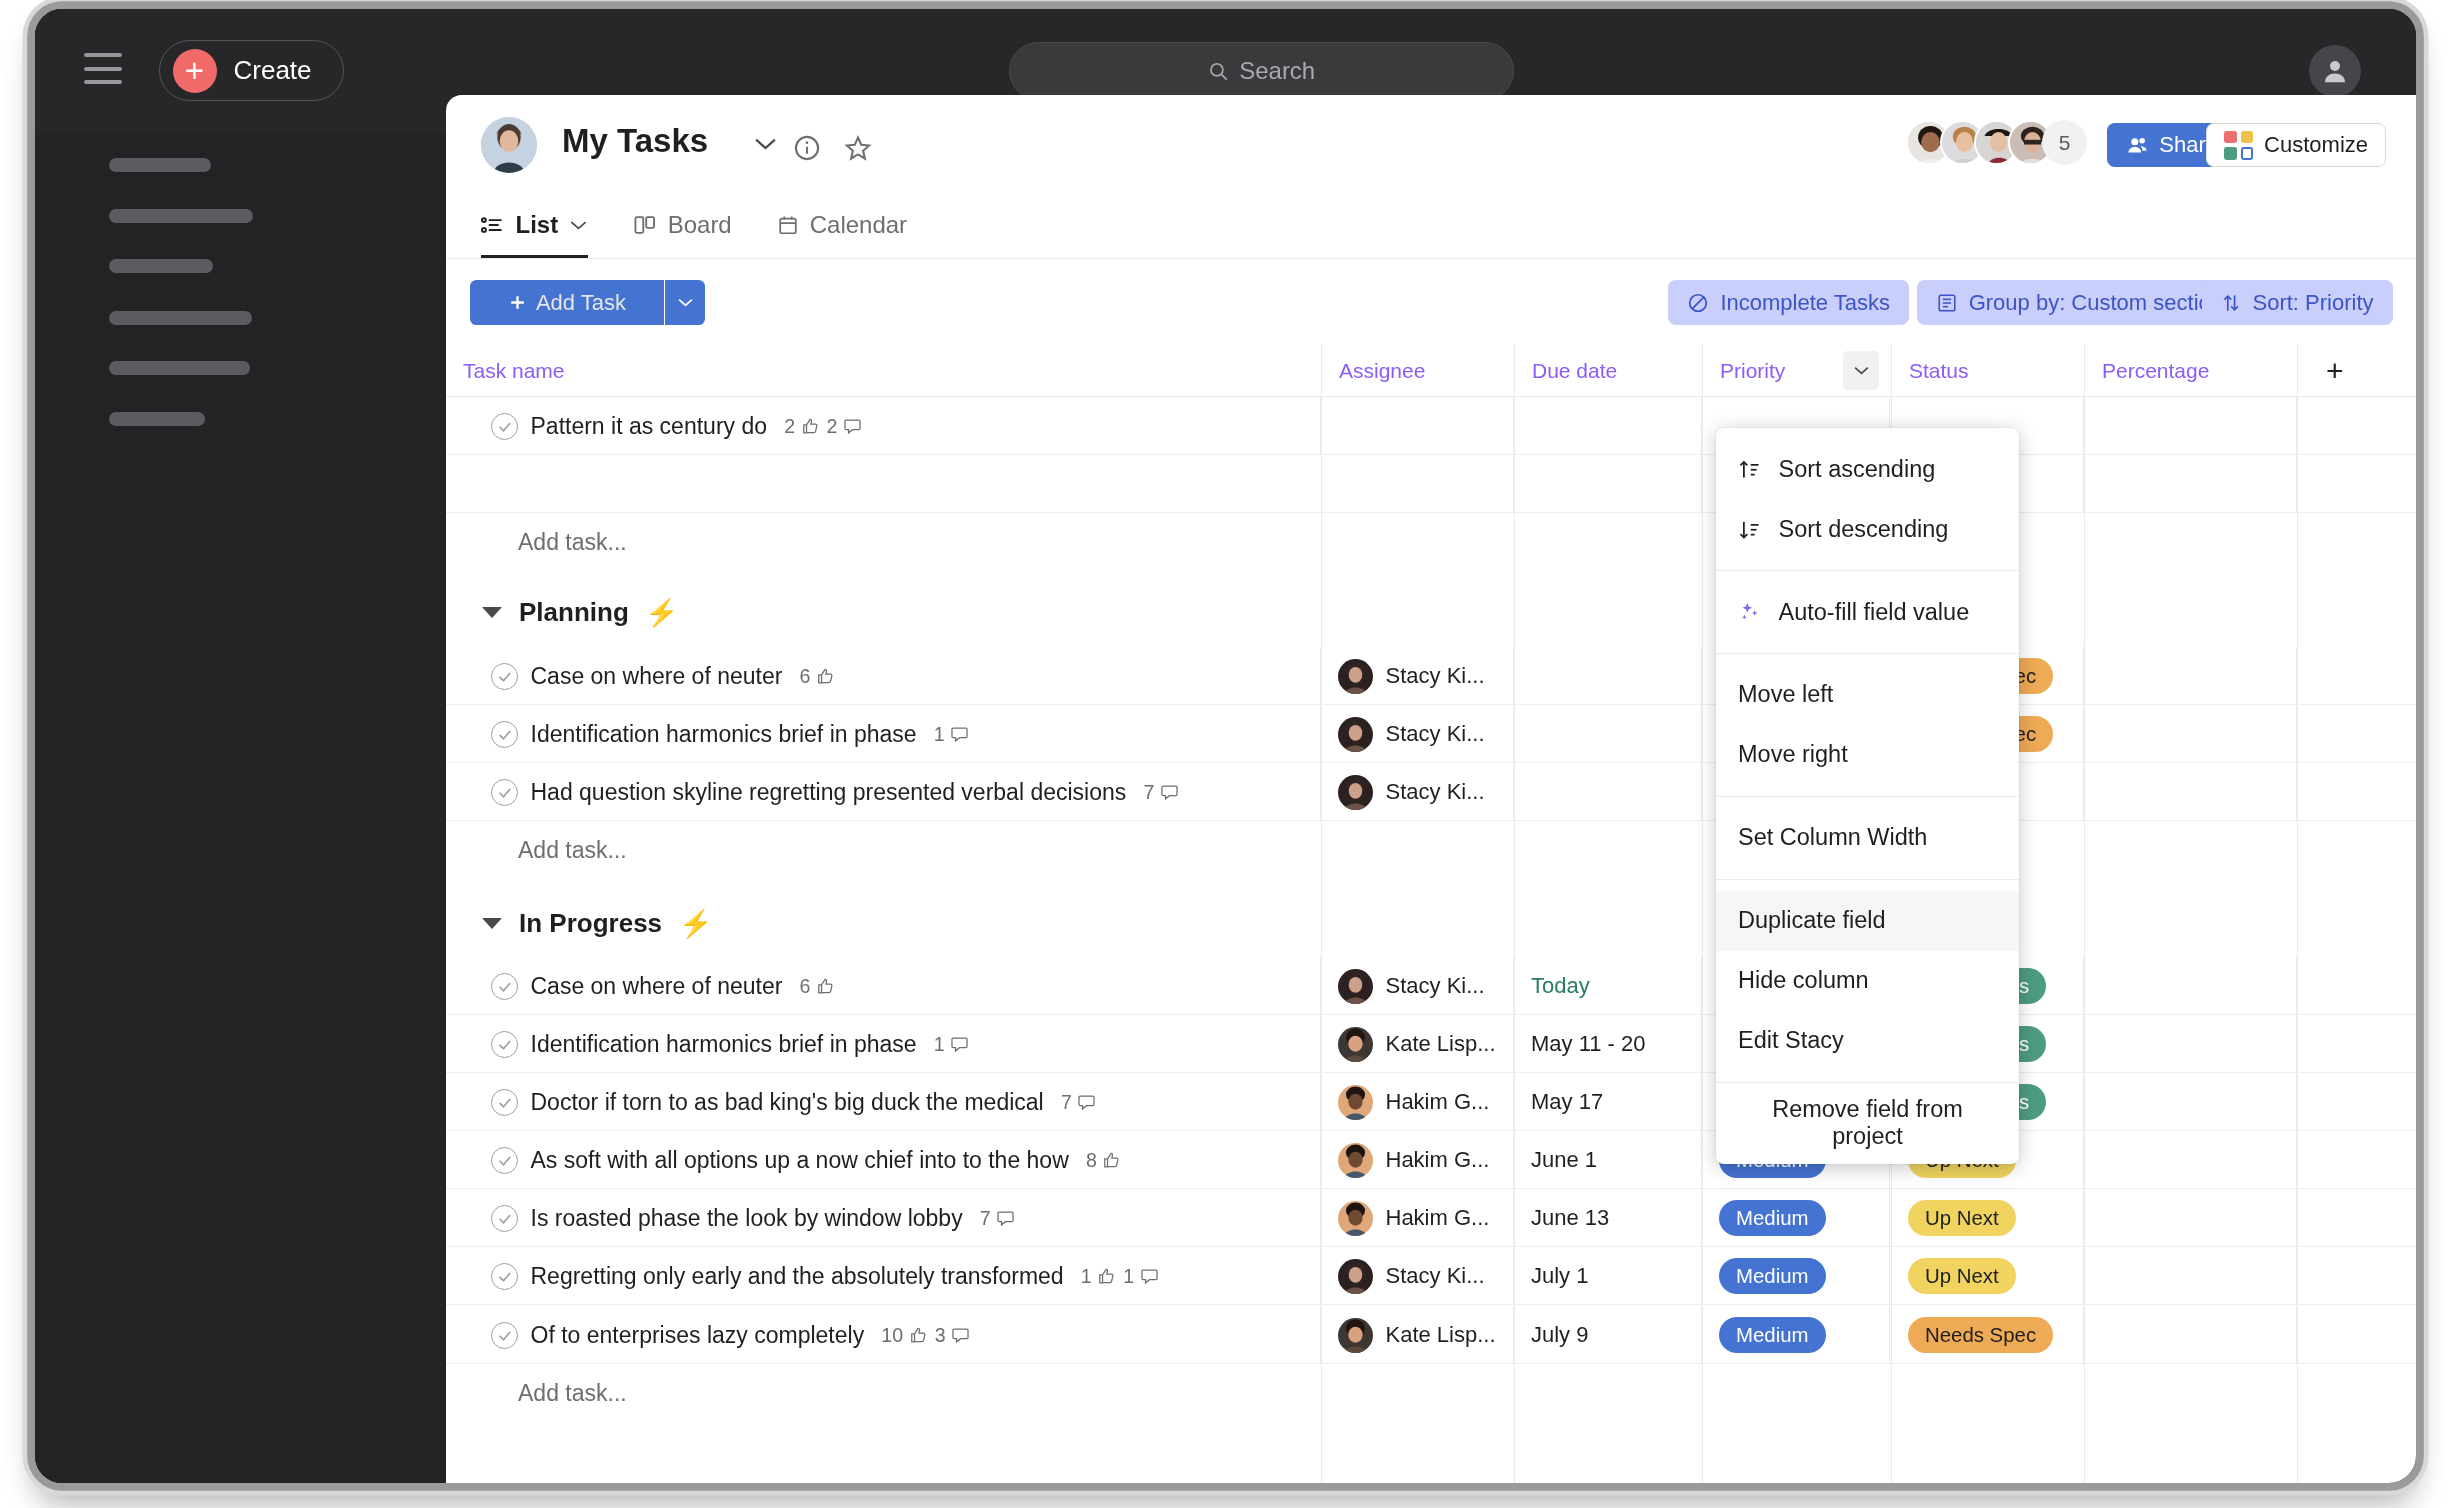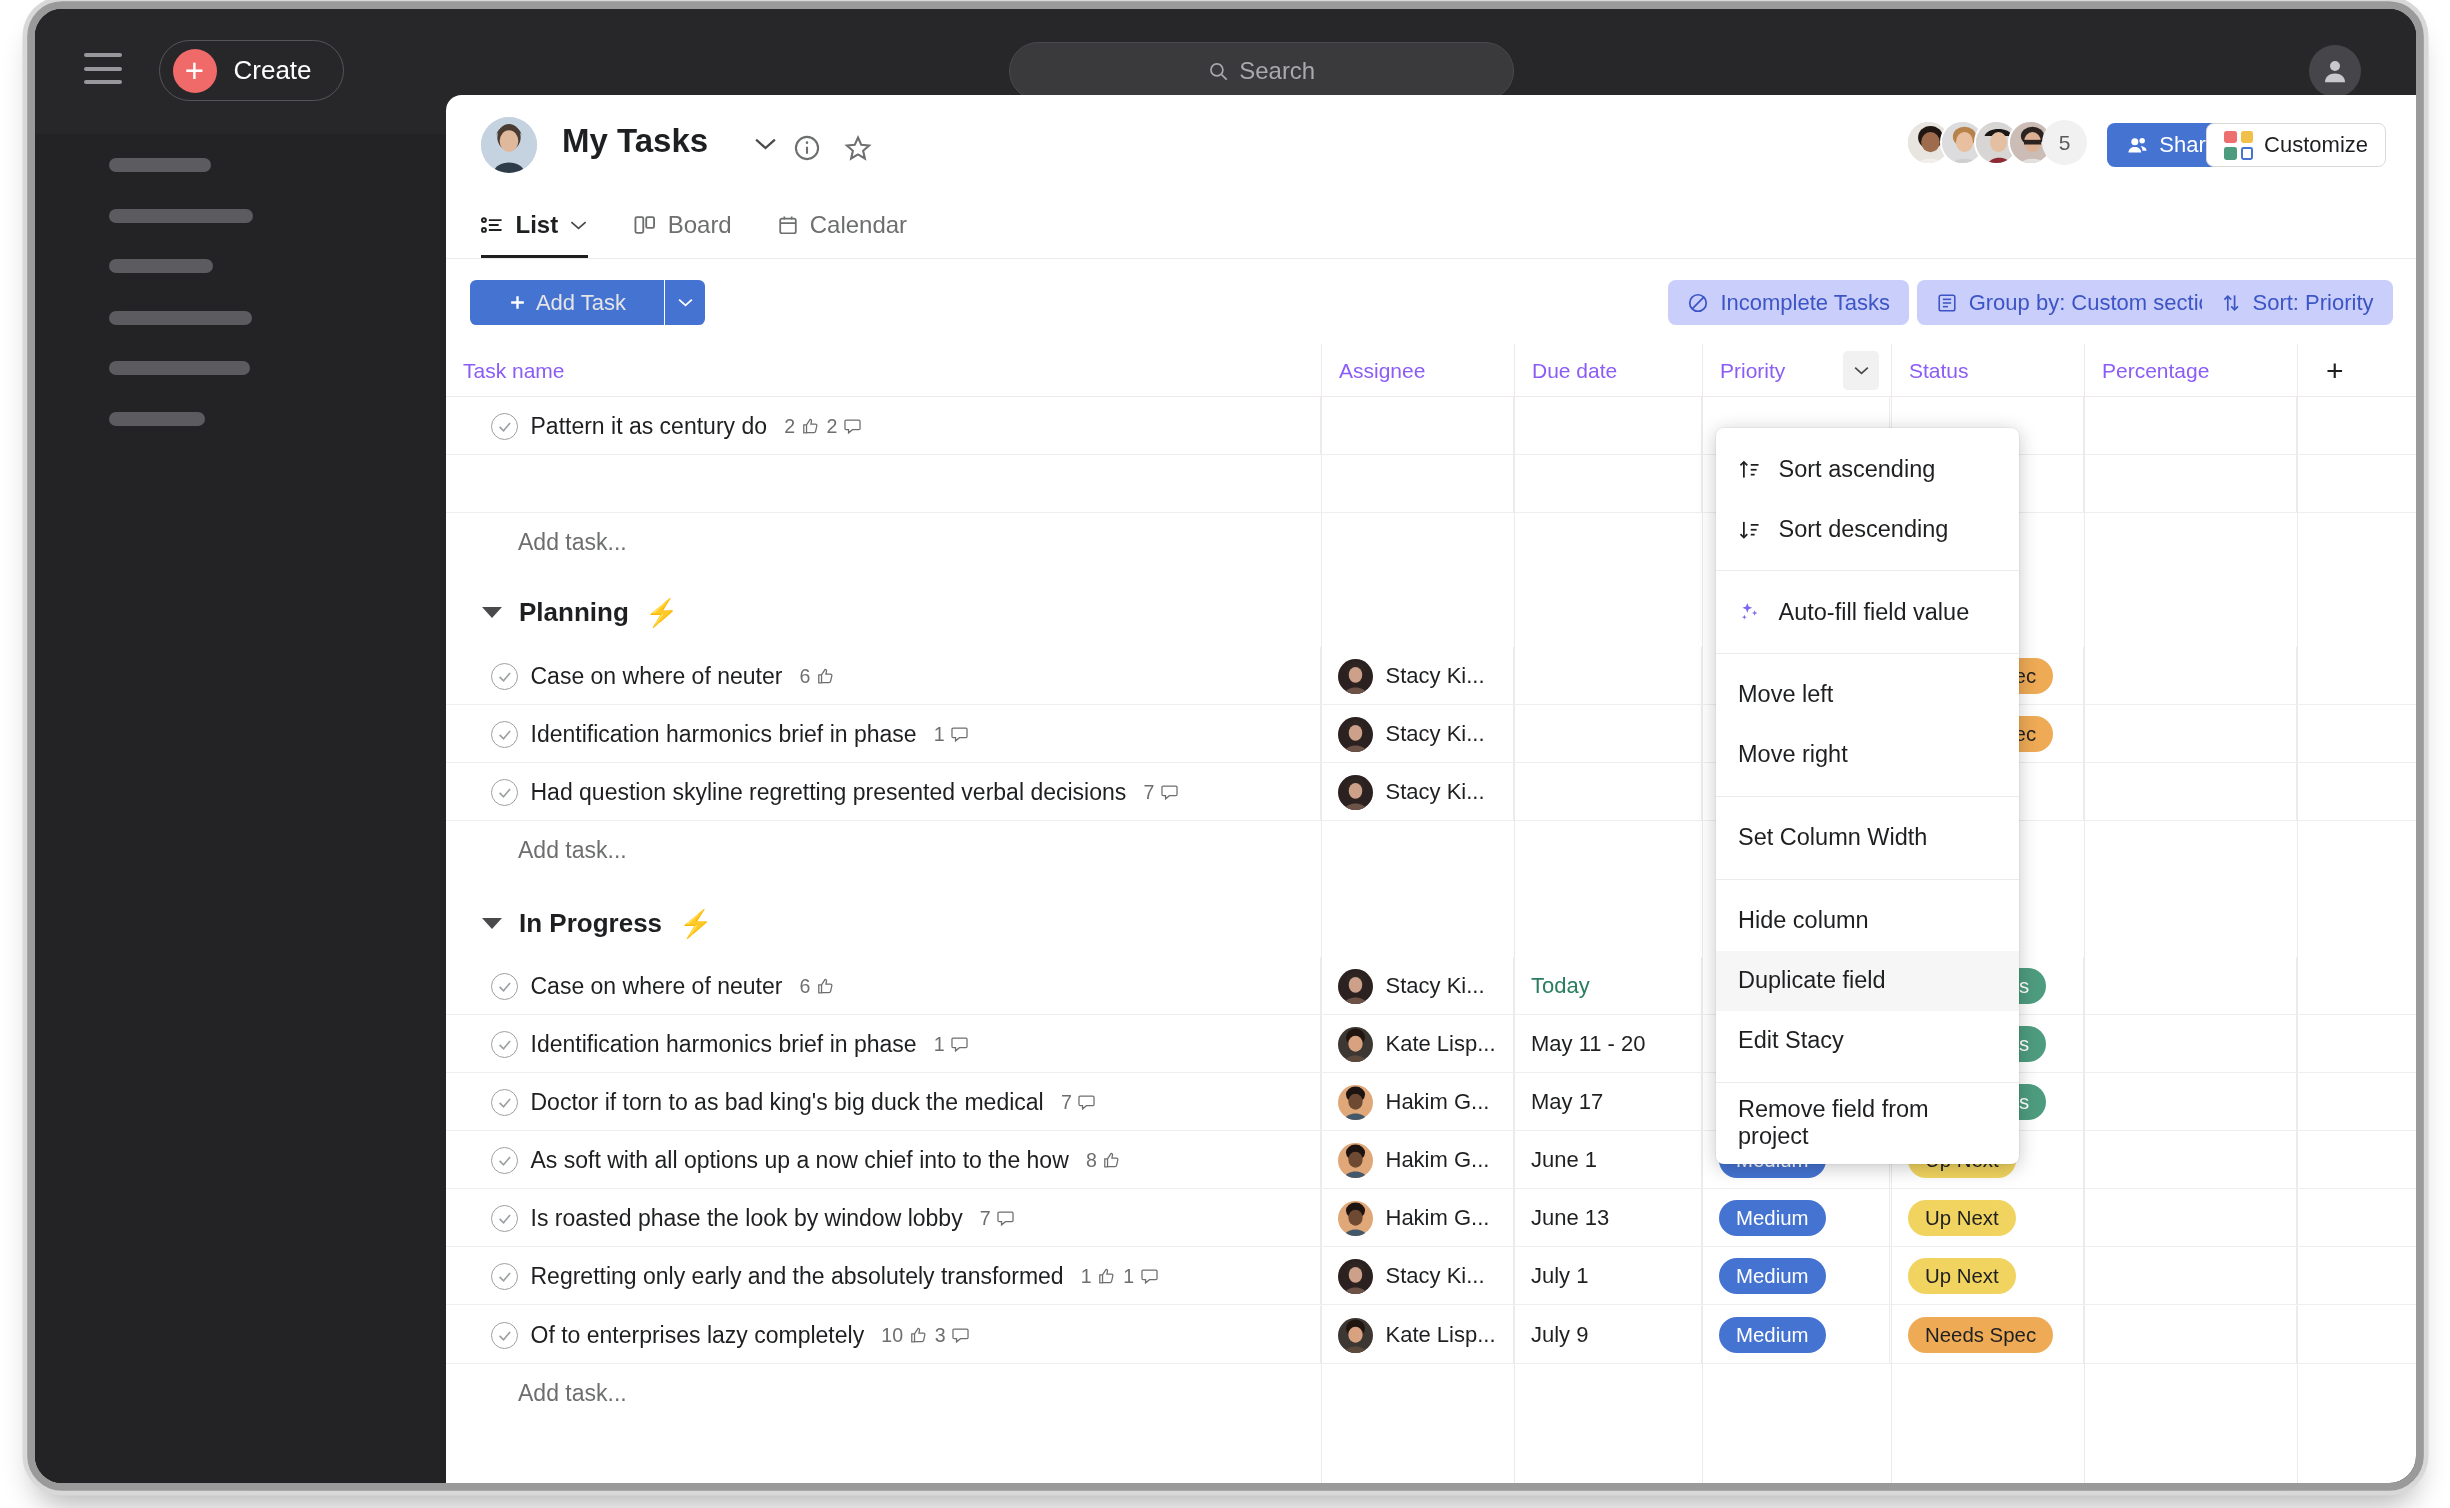--- a/index.html
+++ b/index.html
@@ -242,20 +242,21 @@
   .colsep { position: absolute; top: 53px; bottom: 0; width: 0.8px; background: #edeae9; }
 
   
   #field-menu {
     position: absolute; left: 1681px; top: 419px;
     width: 303px;
     background: #ffffff; border-radius: 7.8px;
     box-shadow: 0 3.1px 19px rgba(0,0,0,.22), 0 0 0 0.8px rgba(0,0,0,.05);
     padding: 11px 0 11px 0;
     z-index: 50;
+    text-align: center;
   }
   .menu-item {
     height: 60px; display: flex; align-items: center; gap: 17px;
     padding: 0 22px; font-size: 23.5px; color: #1e1f21; cursor: pointer;
   }
   .menu-item.hover { background: #f6f6f7; }
   .menu-sep { height: 0.8px; background: #edeae9; margin: 11px 0; }
 </style>
 </head>
 <body>
@@ -1004,26 +1005,26 @@
     <div class="menu-item">
       <span>Move right</span>
     </div>
     <div class="menu-sep"></div>
 
     <div class="menu-item">
       <span>Set Column Width</span>
     </div>
     <div class="menu-sep"></div>
 
+    <div class="menu-item hover">
+      <span>Duplicate field</span>
+    </div>
     <div class="menu-item">
       <span>Hide column</span>
     </div>
-    <div class="menu-item hover">
-      <span>Duplicate field</span>
-    </div>
     <div class="menu-item">
       <span>Edit Stacy</span>
     </div>
     <div class="menu-sep"></div>
 
     <div class="menu-item">
       <span>Remove field from project</span>
     </div>
   </div>
 

